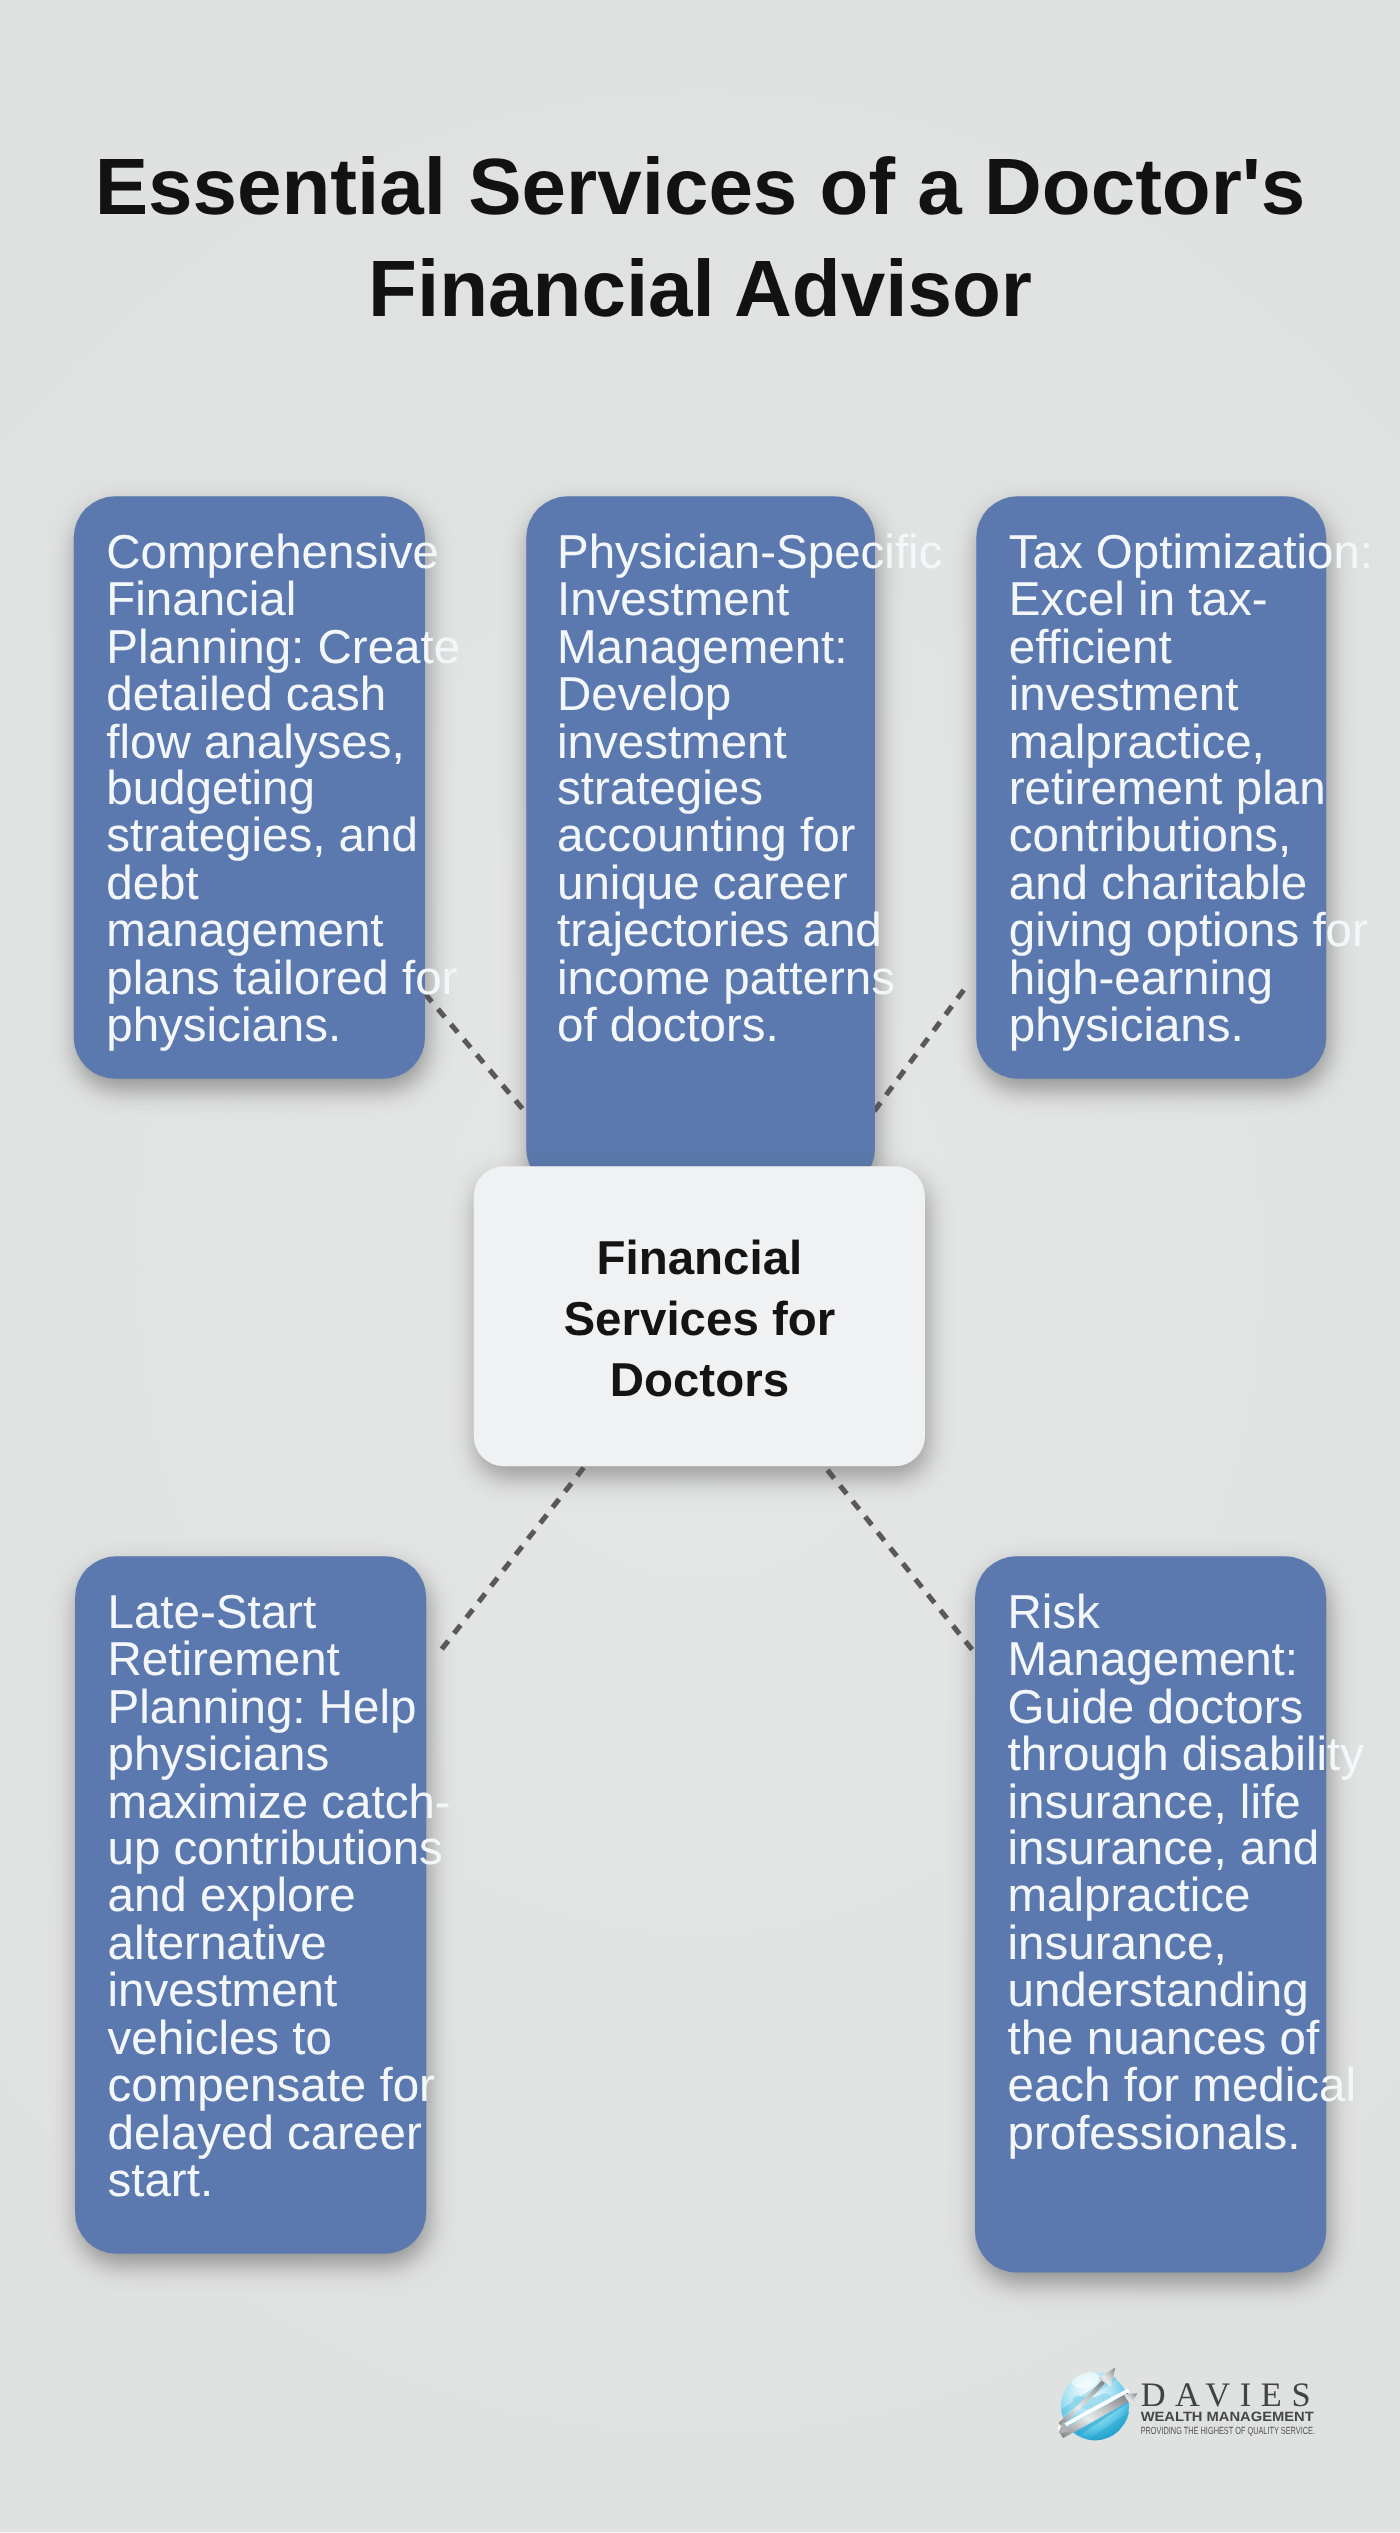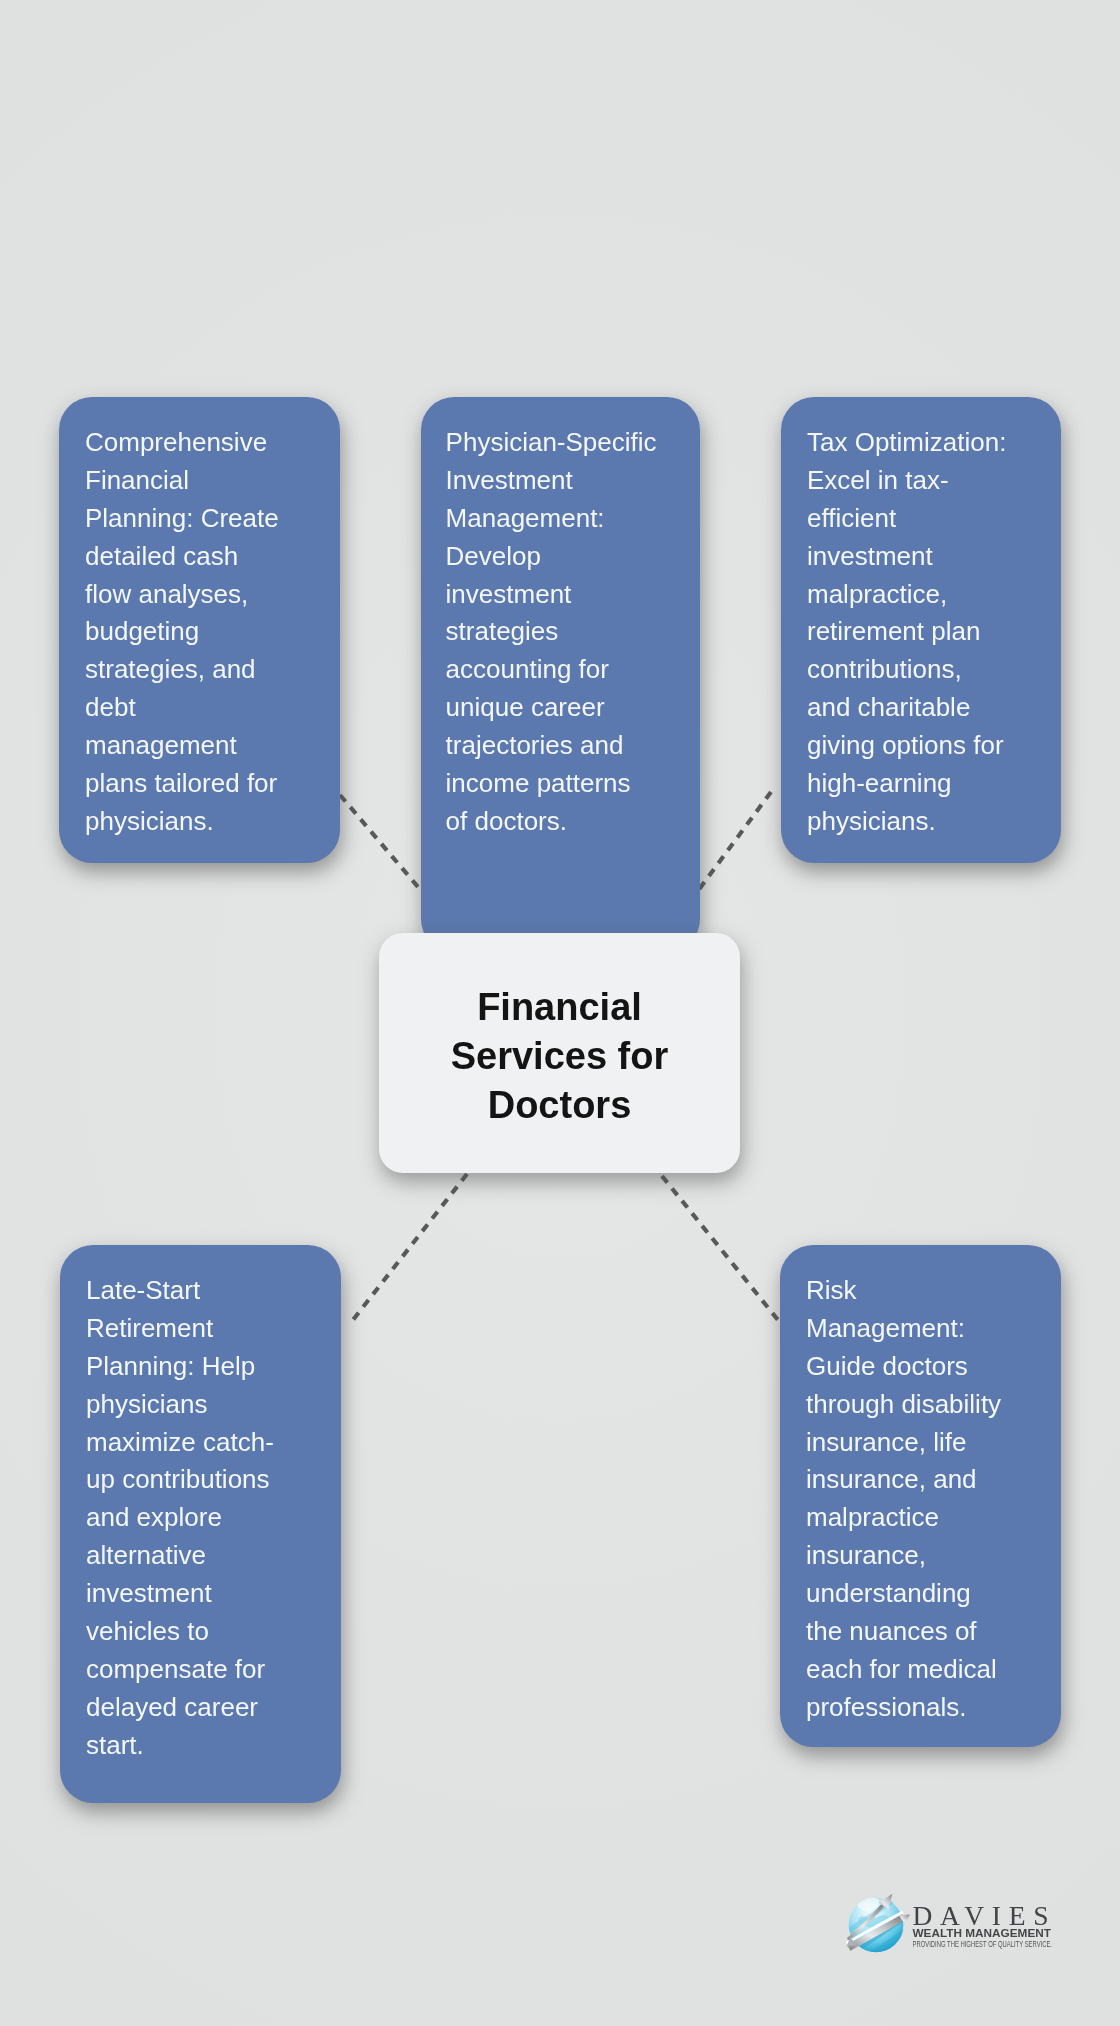--- a/index.html
+++ b/index.html
@@ -10,41 +10,42 @@
     font-family:"Liberation Sans", sans-serif;
   }
   h1{
     position:absolute; left:0; top:108px; width:1120px; margin:0;
     font-size:64px; line-height:82px; font-weight:bold; text-align:center;
     color:#121212; letter-spacing:0px;
   }
   .bluebox{
     position:absolute; background:#5b79ae; border-radius:33px;
     box-shadow:2px 9px 20px rgba(80,80,80,0.55);
-    color:#f4f7fa; font-size:26px; line-height:37.95px;
+    color:#f4f7fa; font-size:38px; line-height:37.95px;
     padding:26.7px 26px 0 26px; box-sizing:border-box;
     white-space:pre;
   }
   #box1{ left:59px;  top:397px;  width:281px; height:466px; }
   #box2{ left:421px; top:397px;  width:279px; height:555px; padding-left:24.6px; }
   #box3{ left:781px; top:397px;  width:280px; height:466px; }
   #box4{ left:60px;  top:1245px; width:281px; height:558px; }
-  #box5{ left:780px; top:1245px; width:281px; height:502px; }
+  #box5{ left:780px; top:1245px; width:281px; height:573px; }
   #center{
     position:absolute; left:379px; top:933px; width:361px; height:240px;
     background:#f0f1f3; border-radius:24px;
     box-shadow:2px 9px 20px rgba(80,80,80,0.5);
     color:#141414; font-size:38px; line-height:49.2px; font-weight:bold;
     text-align:center; padding-top:50px; box-sizing:border-box;
   }
   #lines, #logo{ position:absolute; left:0; top:0; }
 </style>
 </head>
 <body>
 <div id="canvas">
+  <h1>Essential Services of a Doctor's<br>Financial Advisor</h1>
 
   <svg id="lines" width="1120" height="2026" viewBox="0 0 1120 2026">
     <g stroke="#595959" stroke-width="4.2" fill="none" stroke-dasharray="8.5 7.5">
       <line x1="340" y1="795" x2="457" y2="933"></line>
       <line x1="560" y1="867" x2="560" y2="931"></line>
       <line x1="771" y1="792" x2="666" y2="934"></line>
       <line x1="467" y1="1174" x2="349" y2="1325"></line>
       <line x1="662" y1="1176" x2="778" y2="1320"></line>
     </g>
   </svg>

